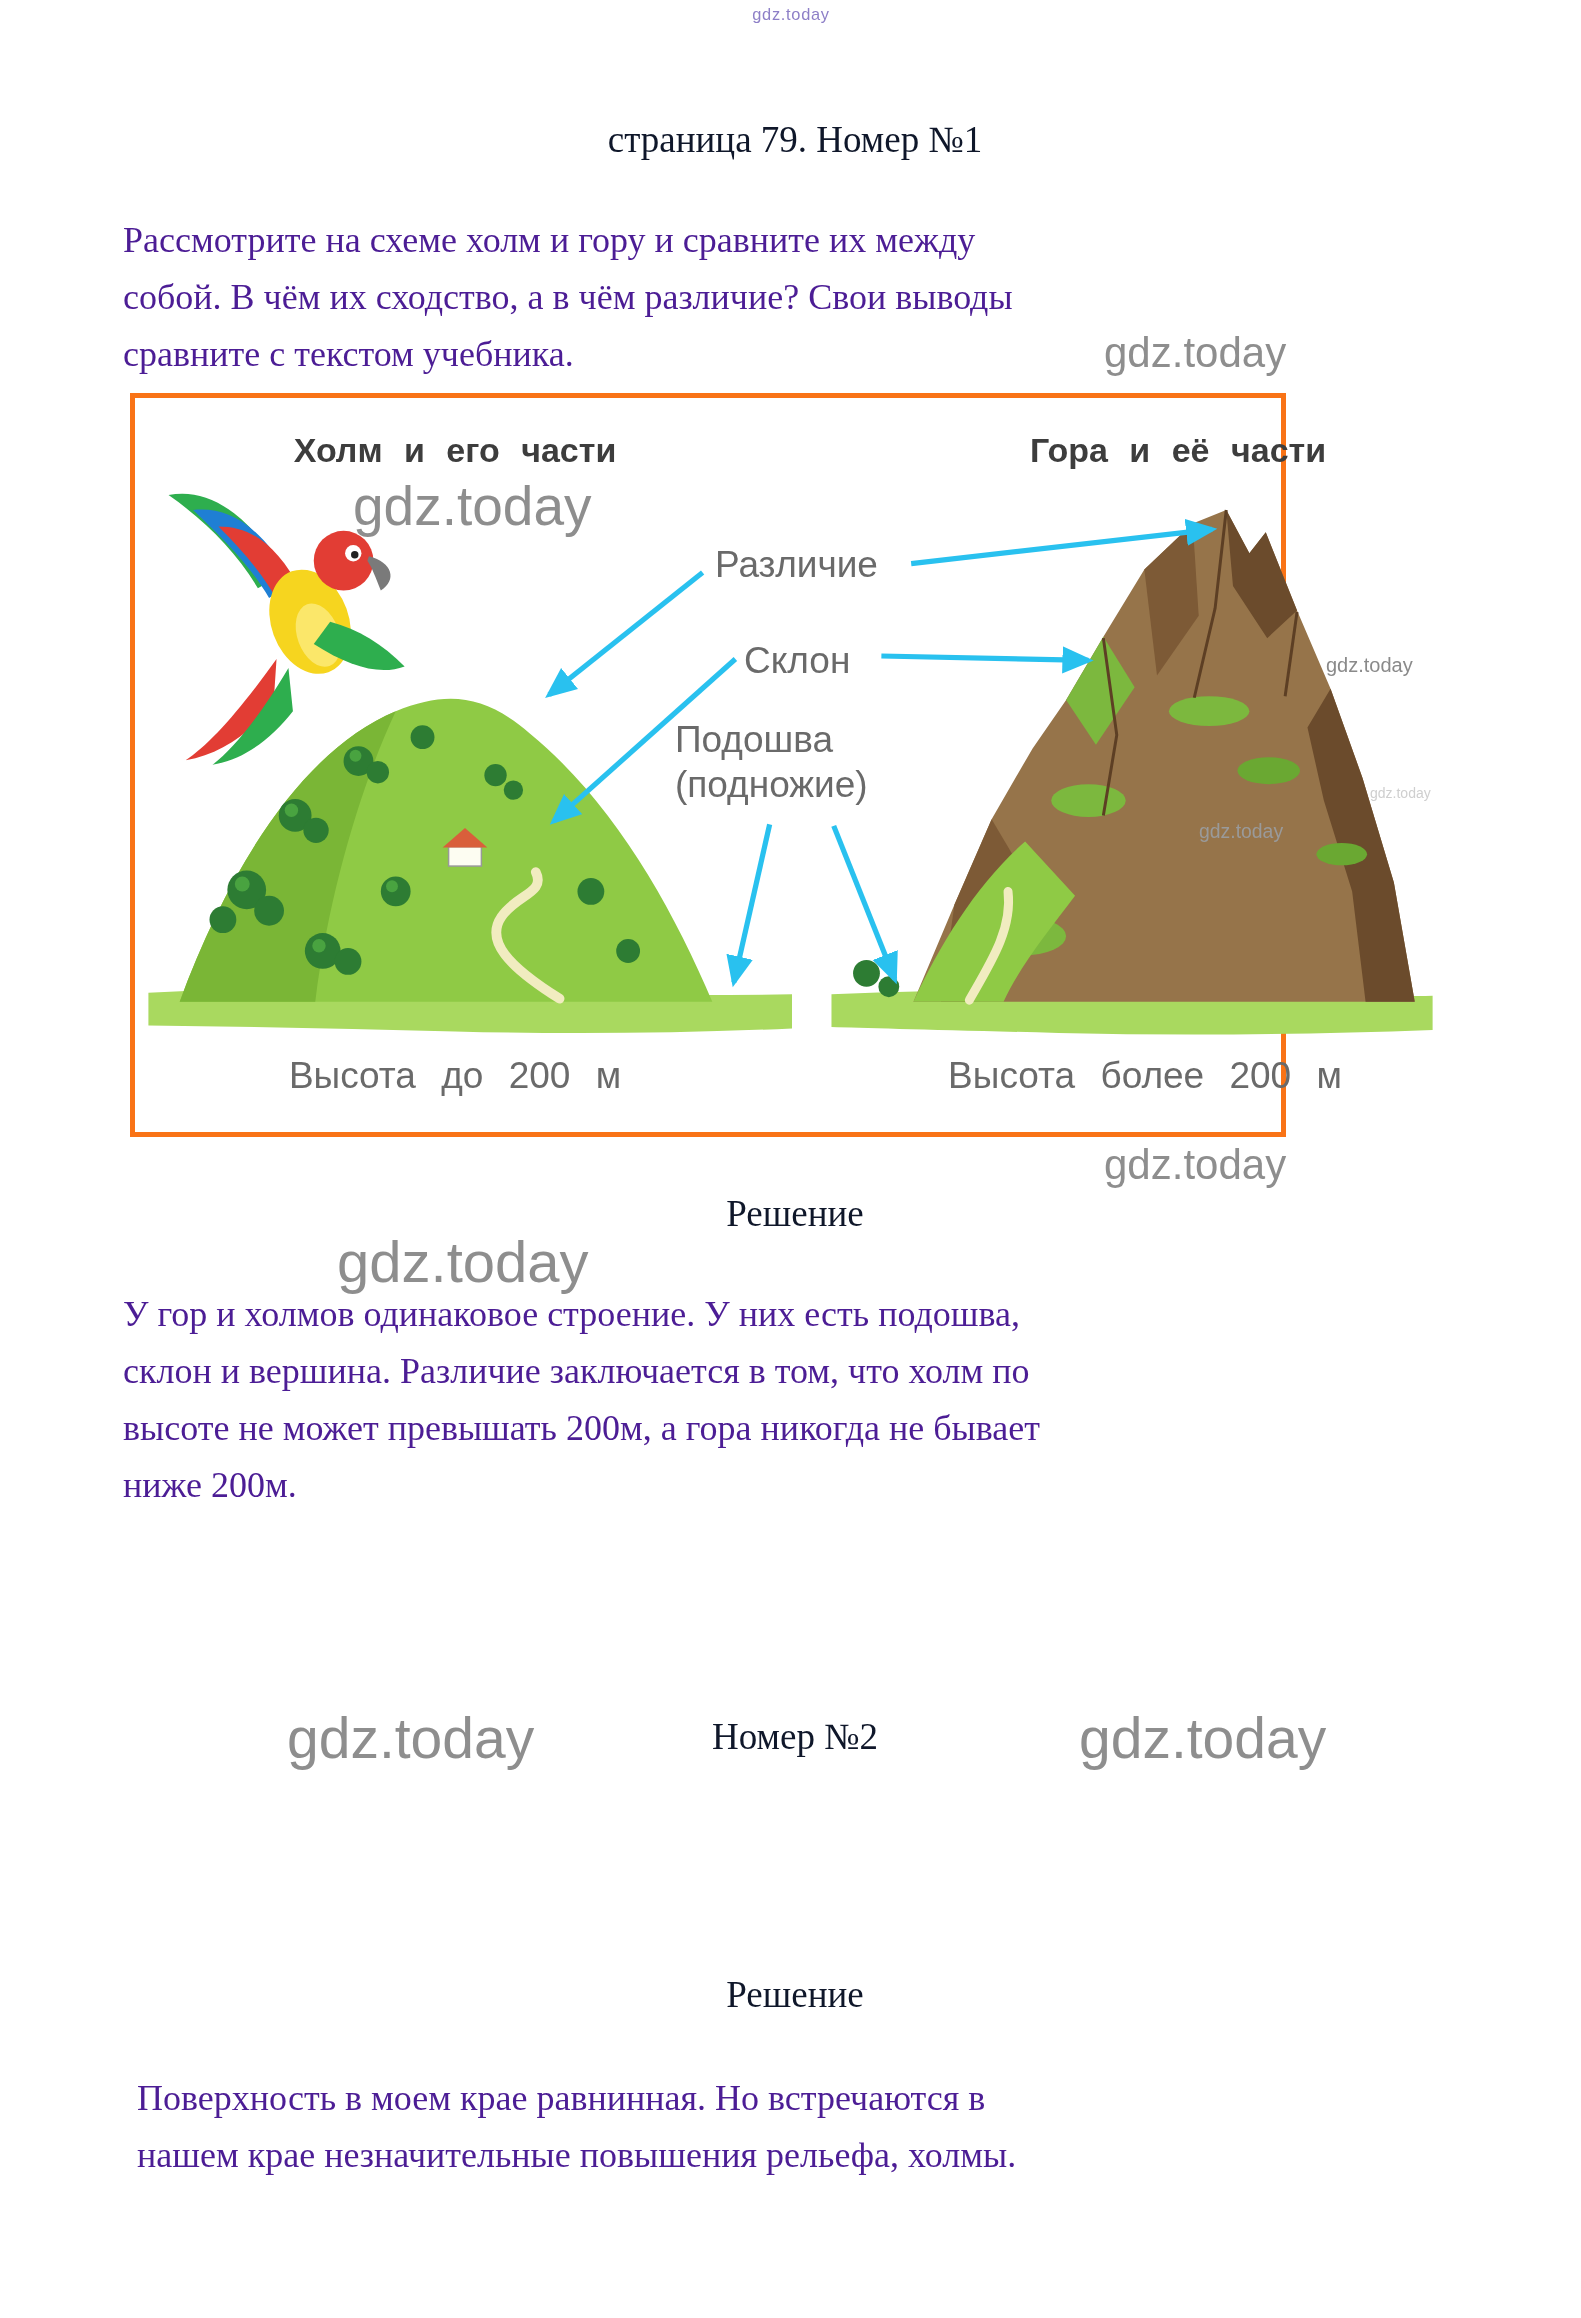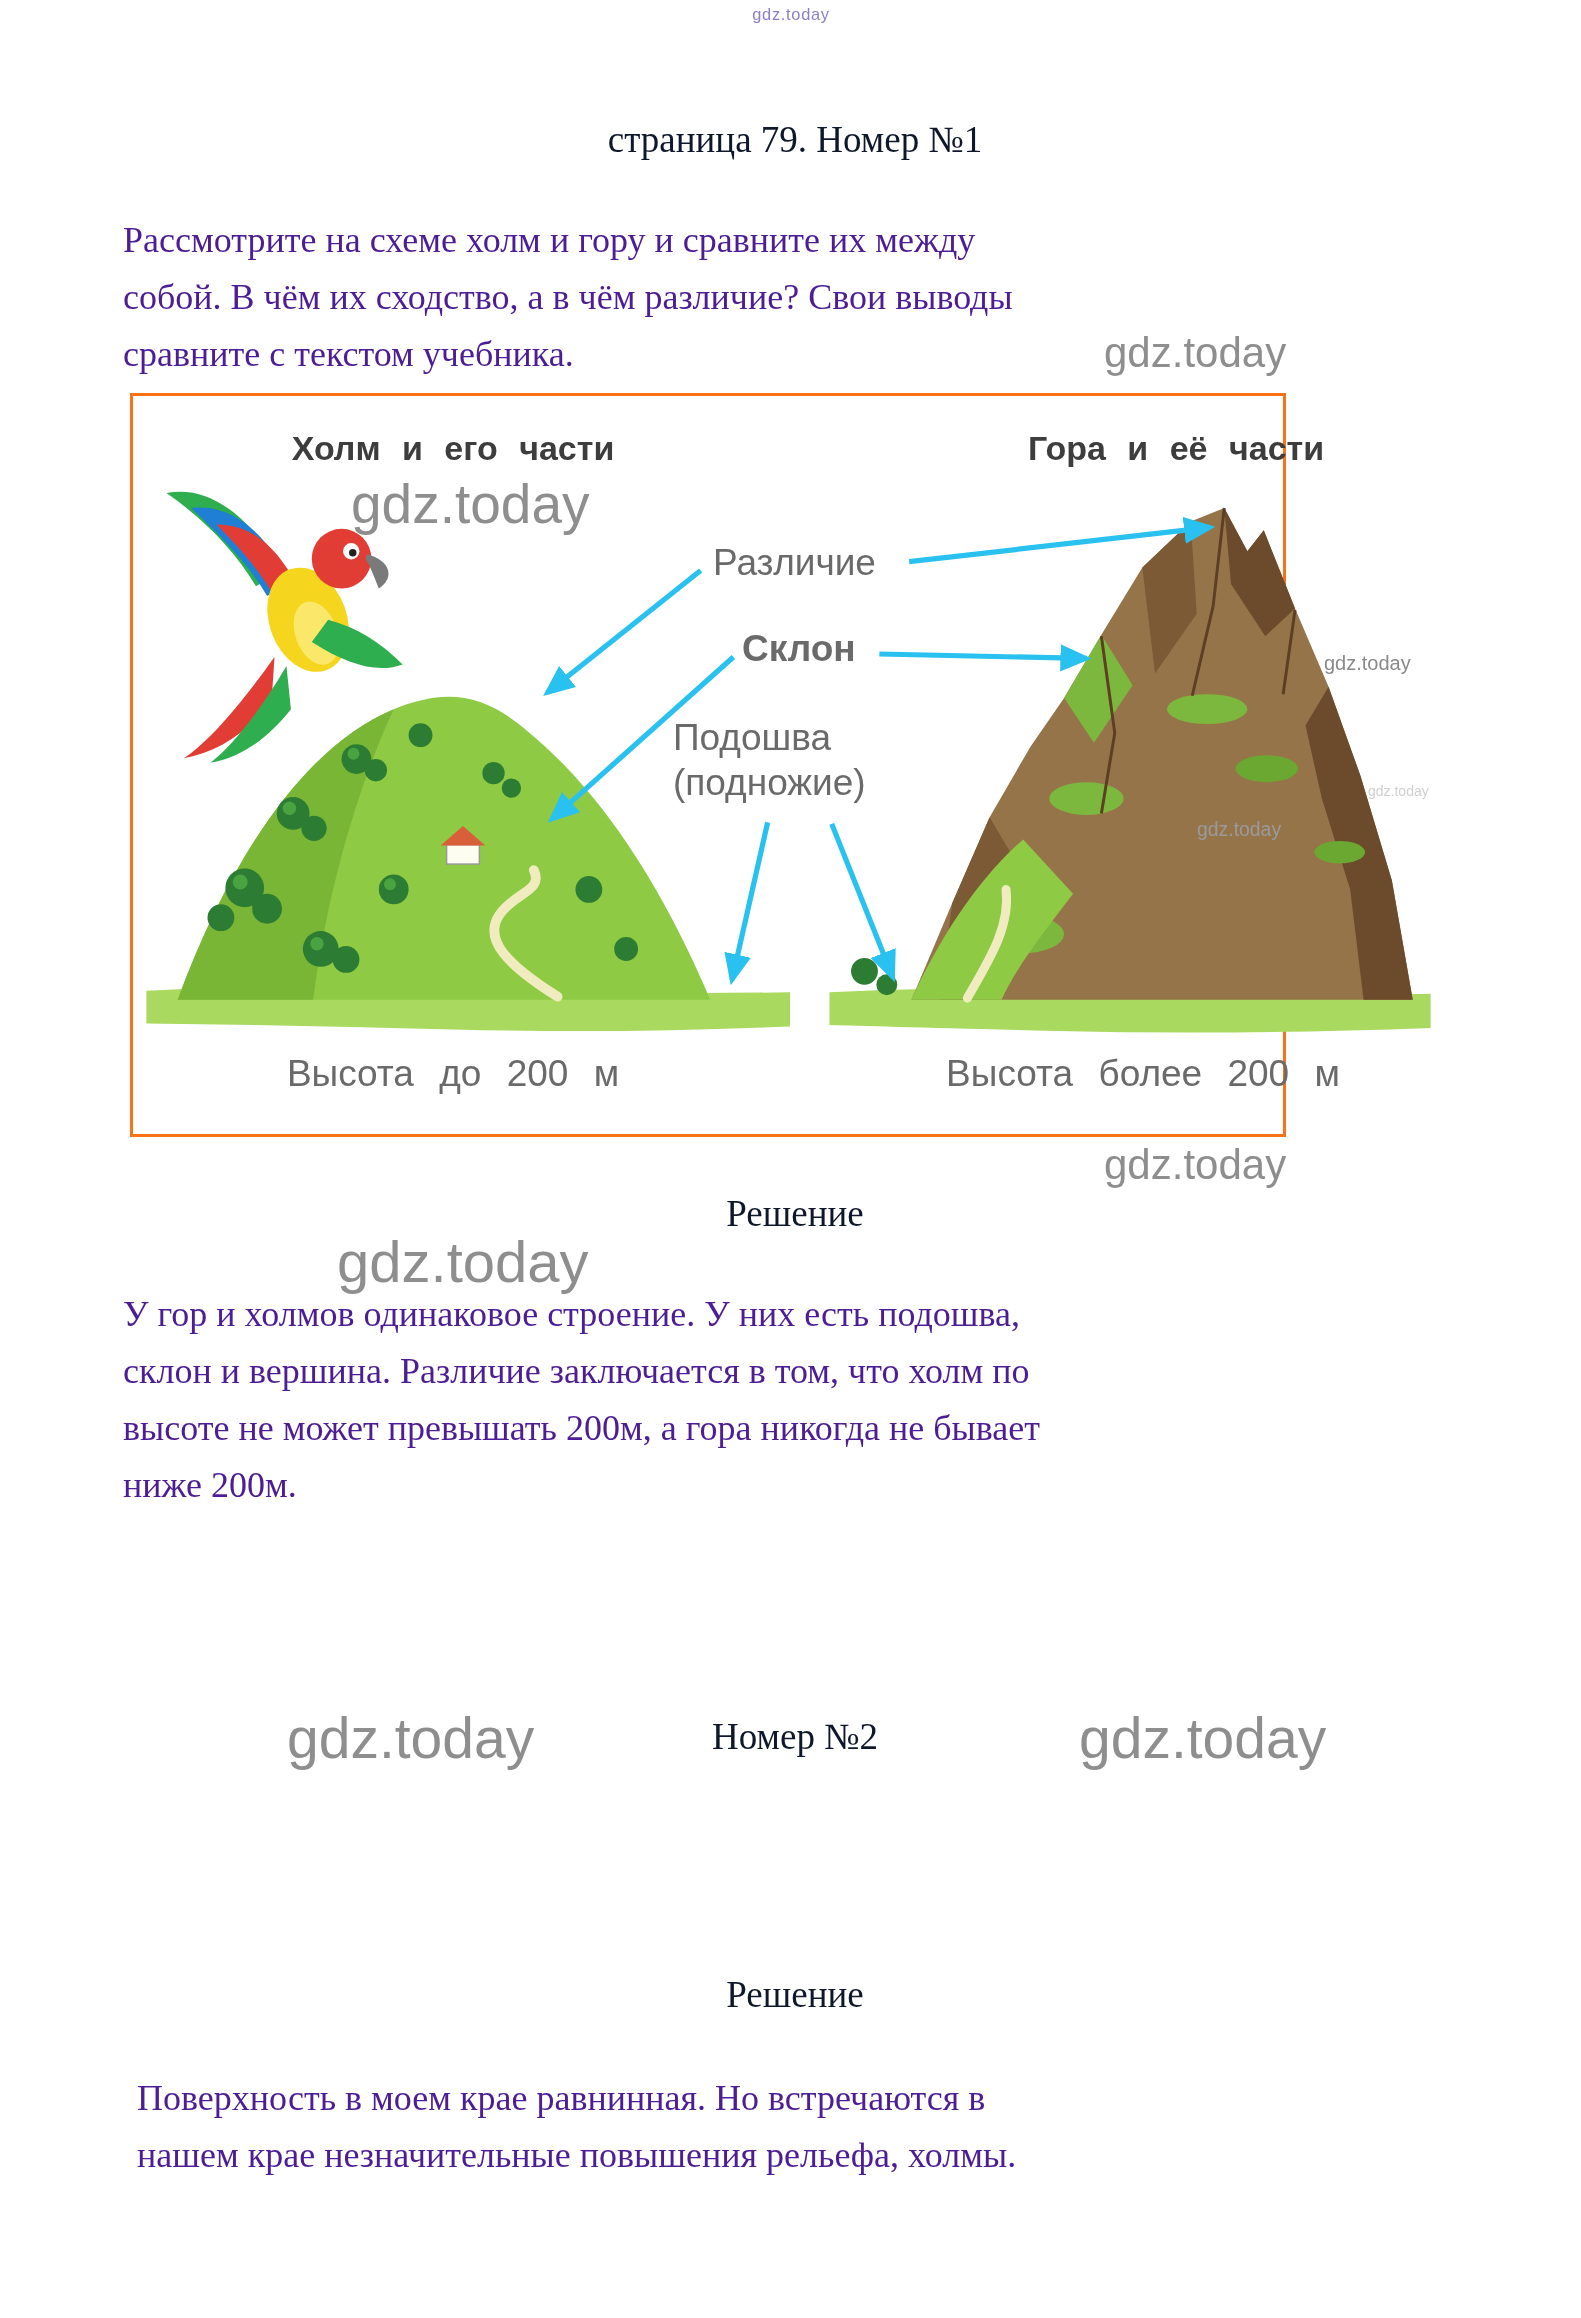--- a/index.html
+++ b/index.html
@@ -21,31 +21,31 @@
 
   .wm{position:absolute;font-family:"Liberation Sans",sans-serif;color:#8e8e8e;white-space:nowrap;}
   .wm-top{left:0;width:100%;text-align:center;top:4.5px;font-size:16.4px;color:#8d7fc7;letter-spacing:0.7px;}
   .wm-q1{left:1104px;top:329px;font-size:42px;}
   .wm-below-box{left:1104px;top:1141px;font-size:42px;}
   .wm-big1{left:337px;top:1228px;font-size:58px;}
   .wm-n2-left{left:287px;top:1705px;font-size:57px;}
   .wm-n2-right{left:1079px;top:1705px;font-size:57px;}
 
   .box{position:absolute;left:130px;top:393px;width:1156px;height:744px;
-       border:3px solid #f97316;box-sizing:border-box;background:#fff;}
+       border:5px solid #f97316;box-sizing:border-box;background:#fff;}
   .scene{position:absolute;left:0;top:0;width:1314px;height:738px;}
 
   .dg-header{position:absolute;font-family:"Liberation Sans",sans-serif;font-weight:bold;
              font-size:34px;color:#3d3d3d;word-spacing:12px;text-align:center;width:462px;}
   .hill-h{left:89px;top:33px;}
   .mtn-h{left:812px;top:33px;}
 
   .dg-label{position:absolute;font-family:"Liberation Sans",sans-serif;font-size:37px;color:#6a6a6a;}
   .lbl-peak{left:580px;top:146px;}
-  .lbl-slope{left:609px;top:232px;font-weight:bold;}
+  .lbl-slope{left:609px;top:242px;}
   .lbl-base{left:540px;top:319px;width:257px;line-height:45px;}
 
   .dg-caption{position:absolute;top:657px;font-family:"Liberation Sans",sans-serif;
               font-size:37px;color:#6a6a6a;word-spacing:15px;text-align:center;width:462px;}
   .cap-hill{left:89px;}
   .cap-mtn{left:779px;}
 
   .wm-box-big{left:218px;top:76px;font-size:55px;}
   .wm-m1{left:1191px;top:256px;font-size:20px;color:#8a8a8a;}
   .wm-m2{left:1235px;top:387px;font-size:14px;color:#cfcfcf;}

